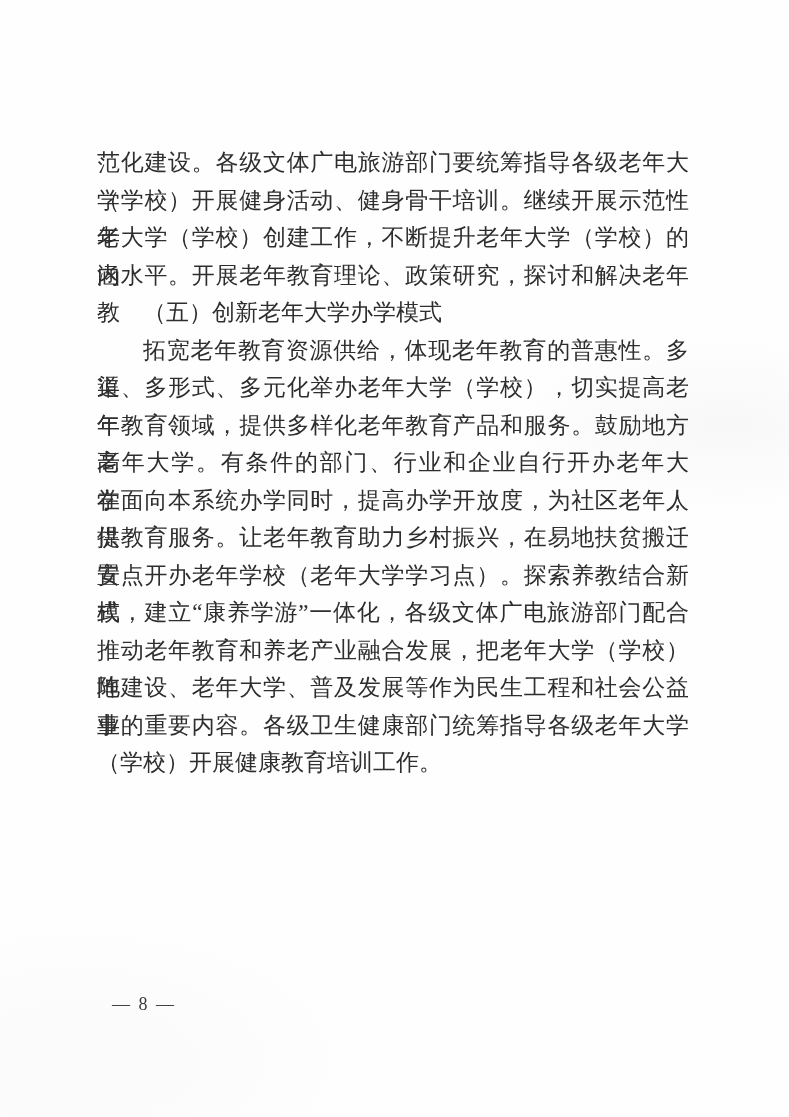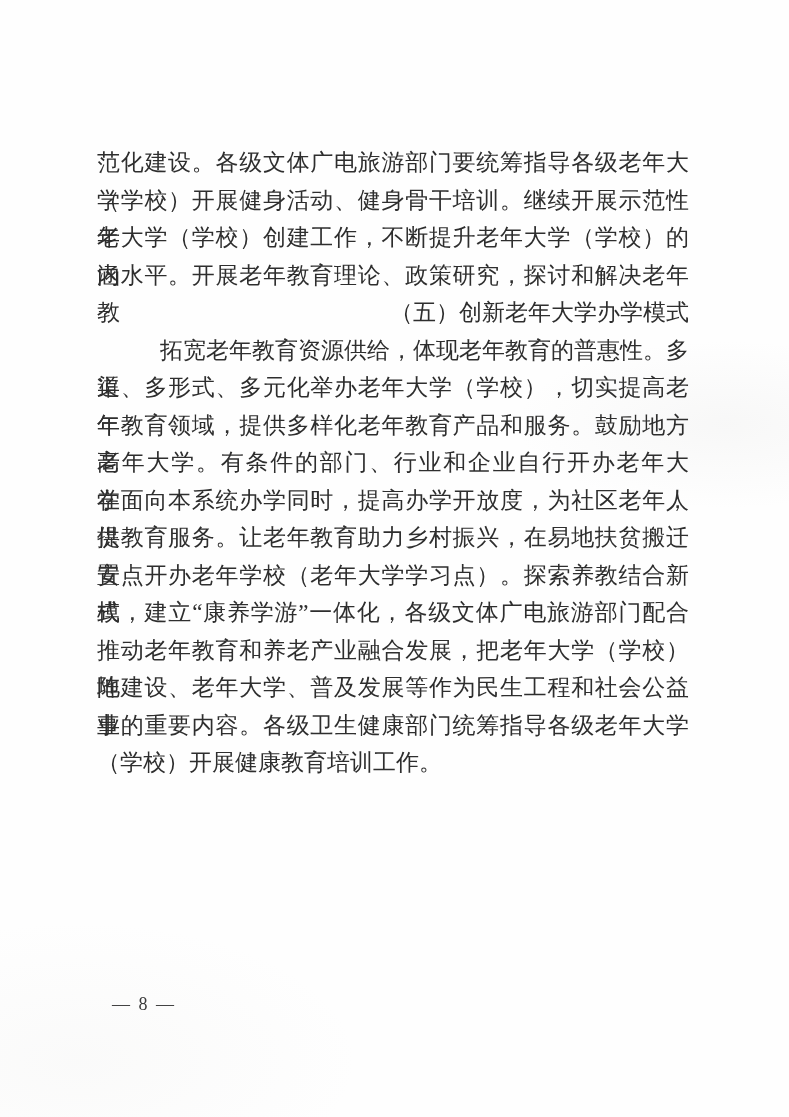--- a/index.html
+++ b/index.html
@@ -35,21 +35,20 @@
     text-rendering: optimizeLegibility;
   }
   .line.justify {
     white-space: normal;
     text-align: justify;
     text-align-last: justify;
     word-break: break-all;
   }
   .line.indent {
     text-indent: 46px;
-    text-align: right;
   }
   .footer {
     position: absolute;
     left: 112px;
     top: 993px;
     font-size: 18px;
     line-height: 22px;
     color: #3a3a3a;
     letter-spacing: 2px;
   }

